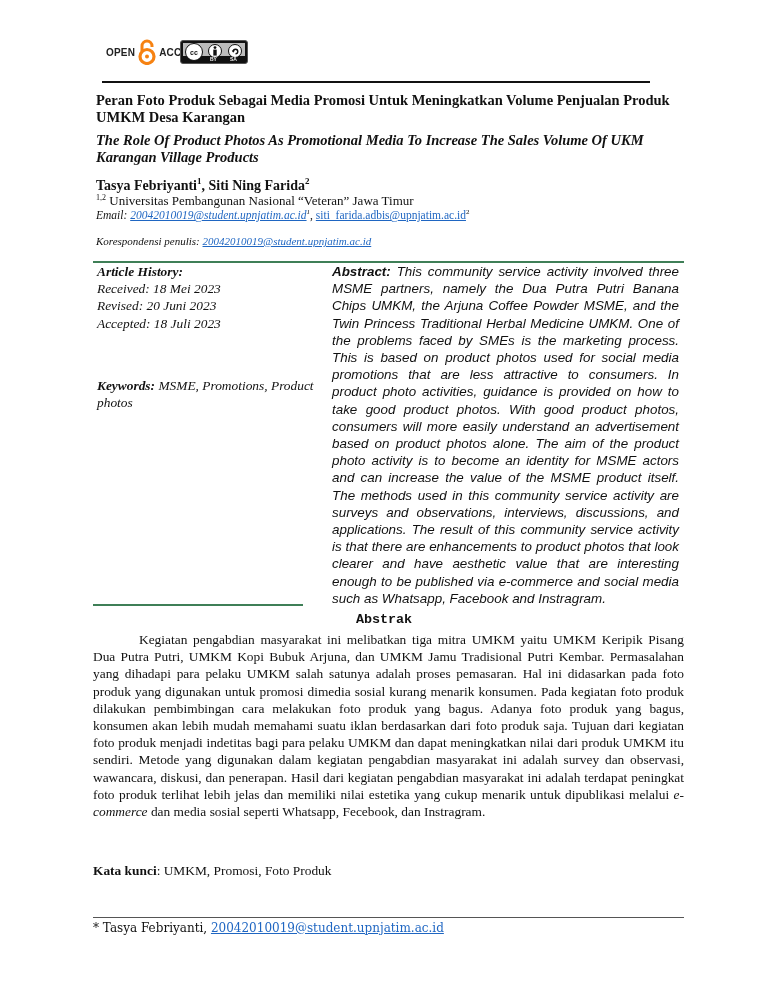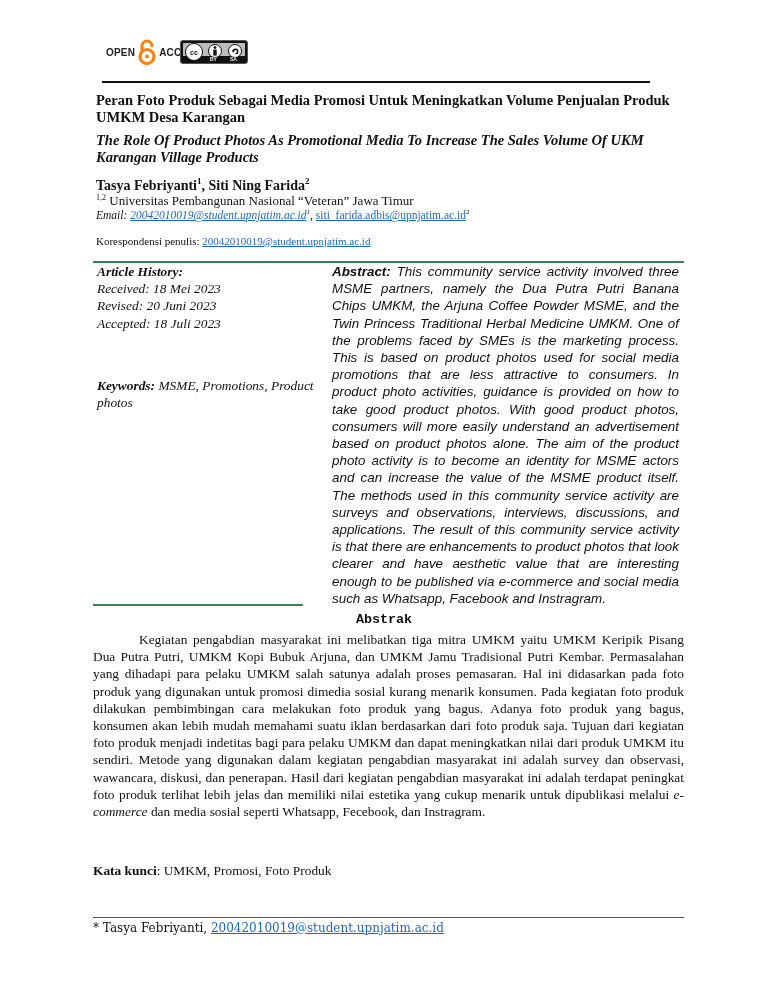--- a/index.html
+++ b/index.html
@@ -24,21 +24,21 @@
     .title-id { top: 92px; font-weight: bold; font-size: 14.5px; line-height: 17px; }
     .title-en { top: 132px; font-weight: bold; font-style: italic; font-size: 14.5px; line-height: 17px; }
     .authors { top: 173px; font-weight: bold; font-size: 14px; line-height: 17px; }
     .authors sup { font-size: 9px; }
     .affil { top: 190px; font-size: 13px; line-height: 15px; }
     .affil sup { font-size: 8px; }
     .emails { top: 205px; font-size: 11.5px; line-height: 14px; font-style: italic; }
     .emails a { color: #1f66c2; text-decoration: underline; }
     .emails .plain { font-style: normal; }
     .emails sup { font-size: 7px; }
-    .corr { top: 234px; font-size: 11px; line-height: 14px; }
+    .corr { top: 234px; font-size: 11px; line-height: 14px; font-style: italic; }
     .corr a { color: #1f66c2; text-decoration: underline; }
 
     .green-rule-top { position: absolute; left: 93px; top: 261px; width: 591px; height: 2px; background: #3f7f57; }
     .green-rule-left { position: absolute; left: 93px; top: 604px; width: 210px; height: 2px; background: #3f7f57; }
 
     
     .history { position: absolute; left: 97px; top: 263px; font-family: "Liberation Serif", serif; font-style: italic; font-size: 13.4px; line-height: 17.2px; }
     .history .head { font-weight: bold; }
     .keywords { position: absolute; left: 97px; top: 377px; width: 220px; font-family: "Liberation Serif", serif; font-style: italic; font-size: 13.4px; line-height: 17.2px; }
     .keywords .head { font-weight: bold; }

